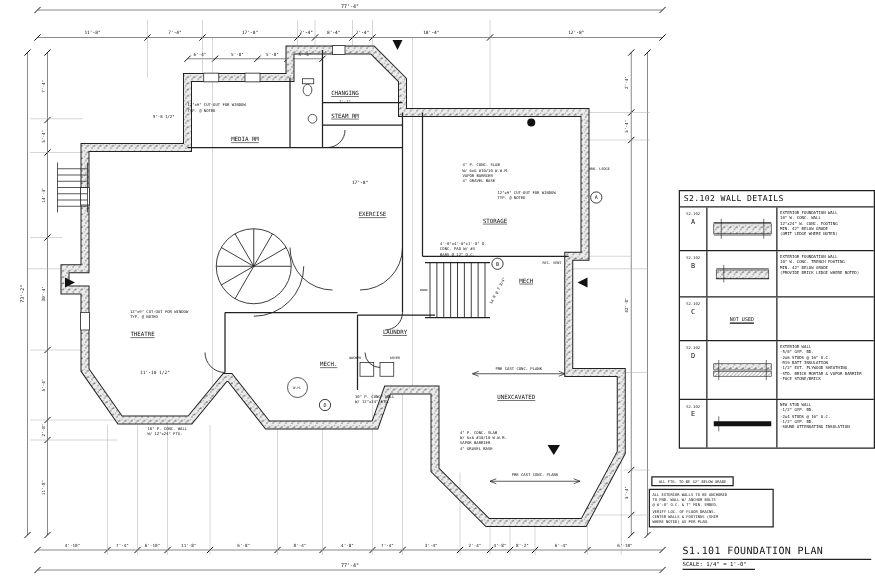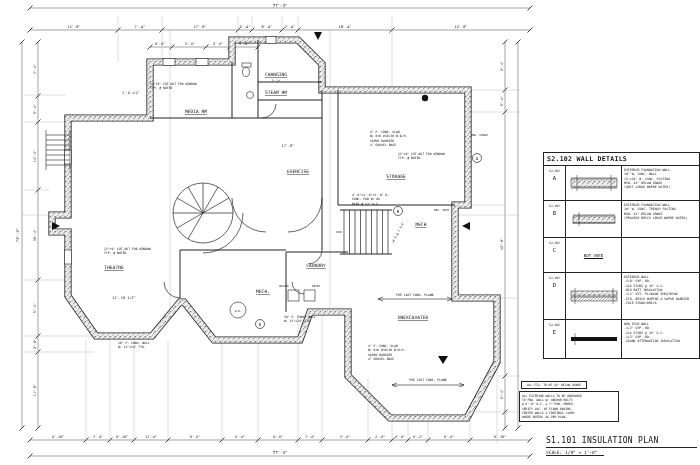--- a/index.html
+++ b/index.html
@@ -1,21 +1,21 @@
 <!DOCTYPE html>
 <html><head>
 <meta charset="utf-8">
 <style>
   html,body{margin:0;padding:0;}
   body{width:700px;height:465px;background:#fff;position:relative;overflow:hidden;
        font-family:"DejaVu Sans Mono",monospace;color:#111;}
   svg text{font-family:"DejaVu Sans Mono",monospace;fill:#111;}
   
   #wall-details{position:absolute;left:543px;top:152px;width:155px;border:1px solid #222;background:#fff;}
-  .wd-head{font-size:6.5px;font-weight:bold;padding:2px 3px;border-bottom:1px solid #222;letter-spacing:.3px;}
+  .wd-head{font-size:6.5px;font-weight:normal;padding:2px 3px;border-bottom:1px solid #222;letter-spacing:.3px;}
   .wd-row{display:grid;grid-template-columns:22px 56px 1fr;border-bottom:1px solid #222;}
   .wd-row:last-child{border-bottom:none;}
   .wd-ref{border-right:1px solid #222;text-align:center;padding-top:3px;}
   .wd-ref .r{font-size:3px;}
   .wd-ref .t{font-size:5.5px;margin-top:2px;}
   .wd-graph{border-right:1px solid #222;display:flex;align-items:center;justify-content:center;}
   .wd-desc{padding:2px 2px;font-size:3.2px;line-height:1.35;}
   .wd-desc div{white-space:nowrap;overflow:hidden;}
   .notused{font-size:4px;text-decoration:underline;}
   
@@ -448,16 +448,16 @@
 
 <div id="note-general">
   <div>ALL EXTERIOR WALLS TO BE ANCHORED</div>
   <div>TO FND. WALL W/ ANCHOR BOLTS</div>
   <div>@ 6'-0" O.C. &amp; 7" MIN. EMBED.</div>
   <div>VERIFY LOC. OF FLOOR DRAINS.</div>
   <div>CENTER WALLS &amp; FOOTINGS (SHIM</div>
   <div>WHERE NOTED) AS PER PLAN.</div>
 </div>
 
-<div id="plan-title">S1.101 INSULATION PLAN</div>
+<div id="plan-title">S1.101 FOUNDATION PLAN</div>
 <div id="plan-scale">SCALE: 1/4" = 1'-0"</div>
 
 </div>
 
 </body></html>

